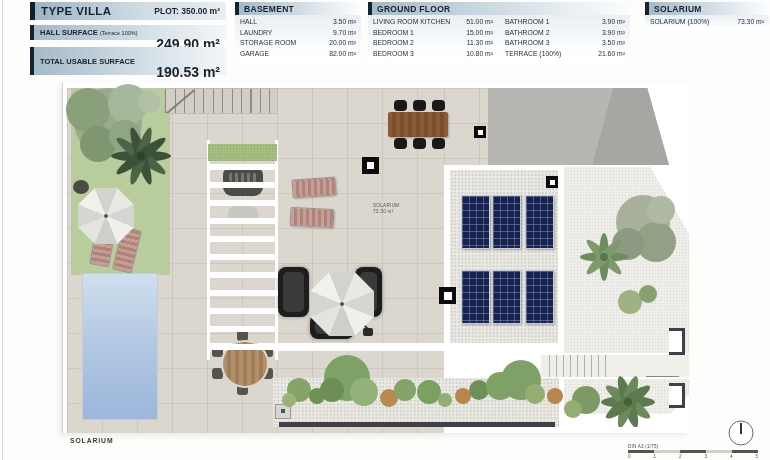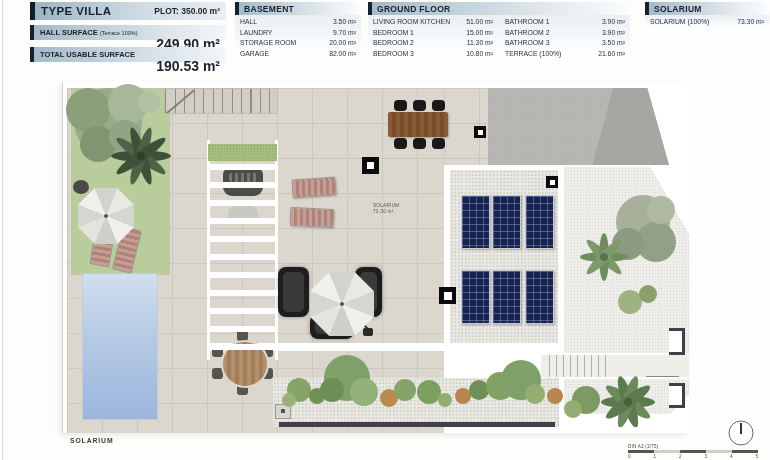--- a/index.html
+++ b/index.html
@@ -8,21 +8,21 @@
   .edge-line{position:absolute;left:2px;top:0;width:1px;height:460px;background:#dcdcda;}
 
   
   .bar{position:absolute;display:flex;align-items:center;justify-content:space-between;
        border-left:4px solid #16222e;background:linear-gradient(90deg,#a4bac9,#dde6ec 70%,#f2f6f8);
        padding:0 6px 0 6px;box-sizing:border-box;}
   .bar-main{left:30px;top:2px;width:196px;height:18px;background:linear-gradient(90deg,#9cb4c5,#cfdbe3 55%,#e9eff3);border-left:5px solid #121d28;}
   .bar-main .t{font-size:11.5px;font-weight:bold;letter-spacing:.4px;}
   .bar-main .v{font-size:8.5px;font-weight:bold;}
   .bar2{left:30px;top:25px;width:196px;height:15px;}
-  .bar3{left:30px;top:47px;width:196px;height:15px;}
+  .bar3{left:30px;top:47px;width:196px;height:28px;}
   .bar .l{font-size:7.5px;font-weight:bold;}
   .bar .sub{font-size:5.5px;font-weight:normal;}
   .bar .v2{font-size:14px;font-weight:bold;margin-top:22px;}
 
   .sec{position:absolute;top:2px;}
   .sec-h{height:13px;border-left:4px solid #16222e;display:flex;align-items:center;padding-left:5px;
          background:linear-gradient(90deg,#a4bac9,#e7eef2 75%,#fbfcfd);
          font-size:8.5px;font-weight:bold;letter-spacing:.3px;box-sizing:border-box;}
   .sec-b{background:linear-gradient(180deg,#e9eff3,#ffffff 85%);padding:2px 5px 3px 5px;}
   .trow{display:flex;justify-content:space-between;font-size:6.8px;line-height:10.6px;color:#26303a;}

